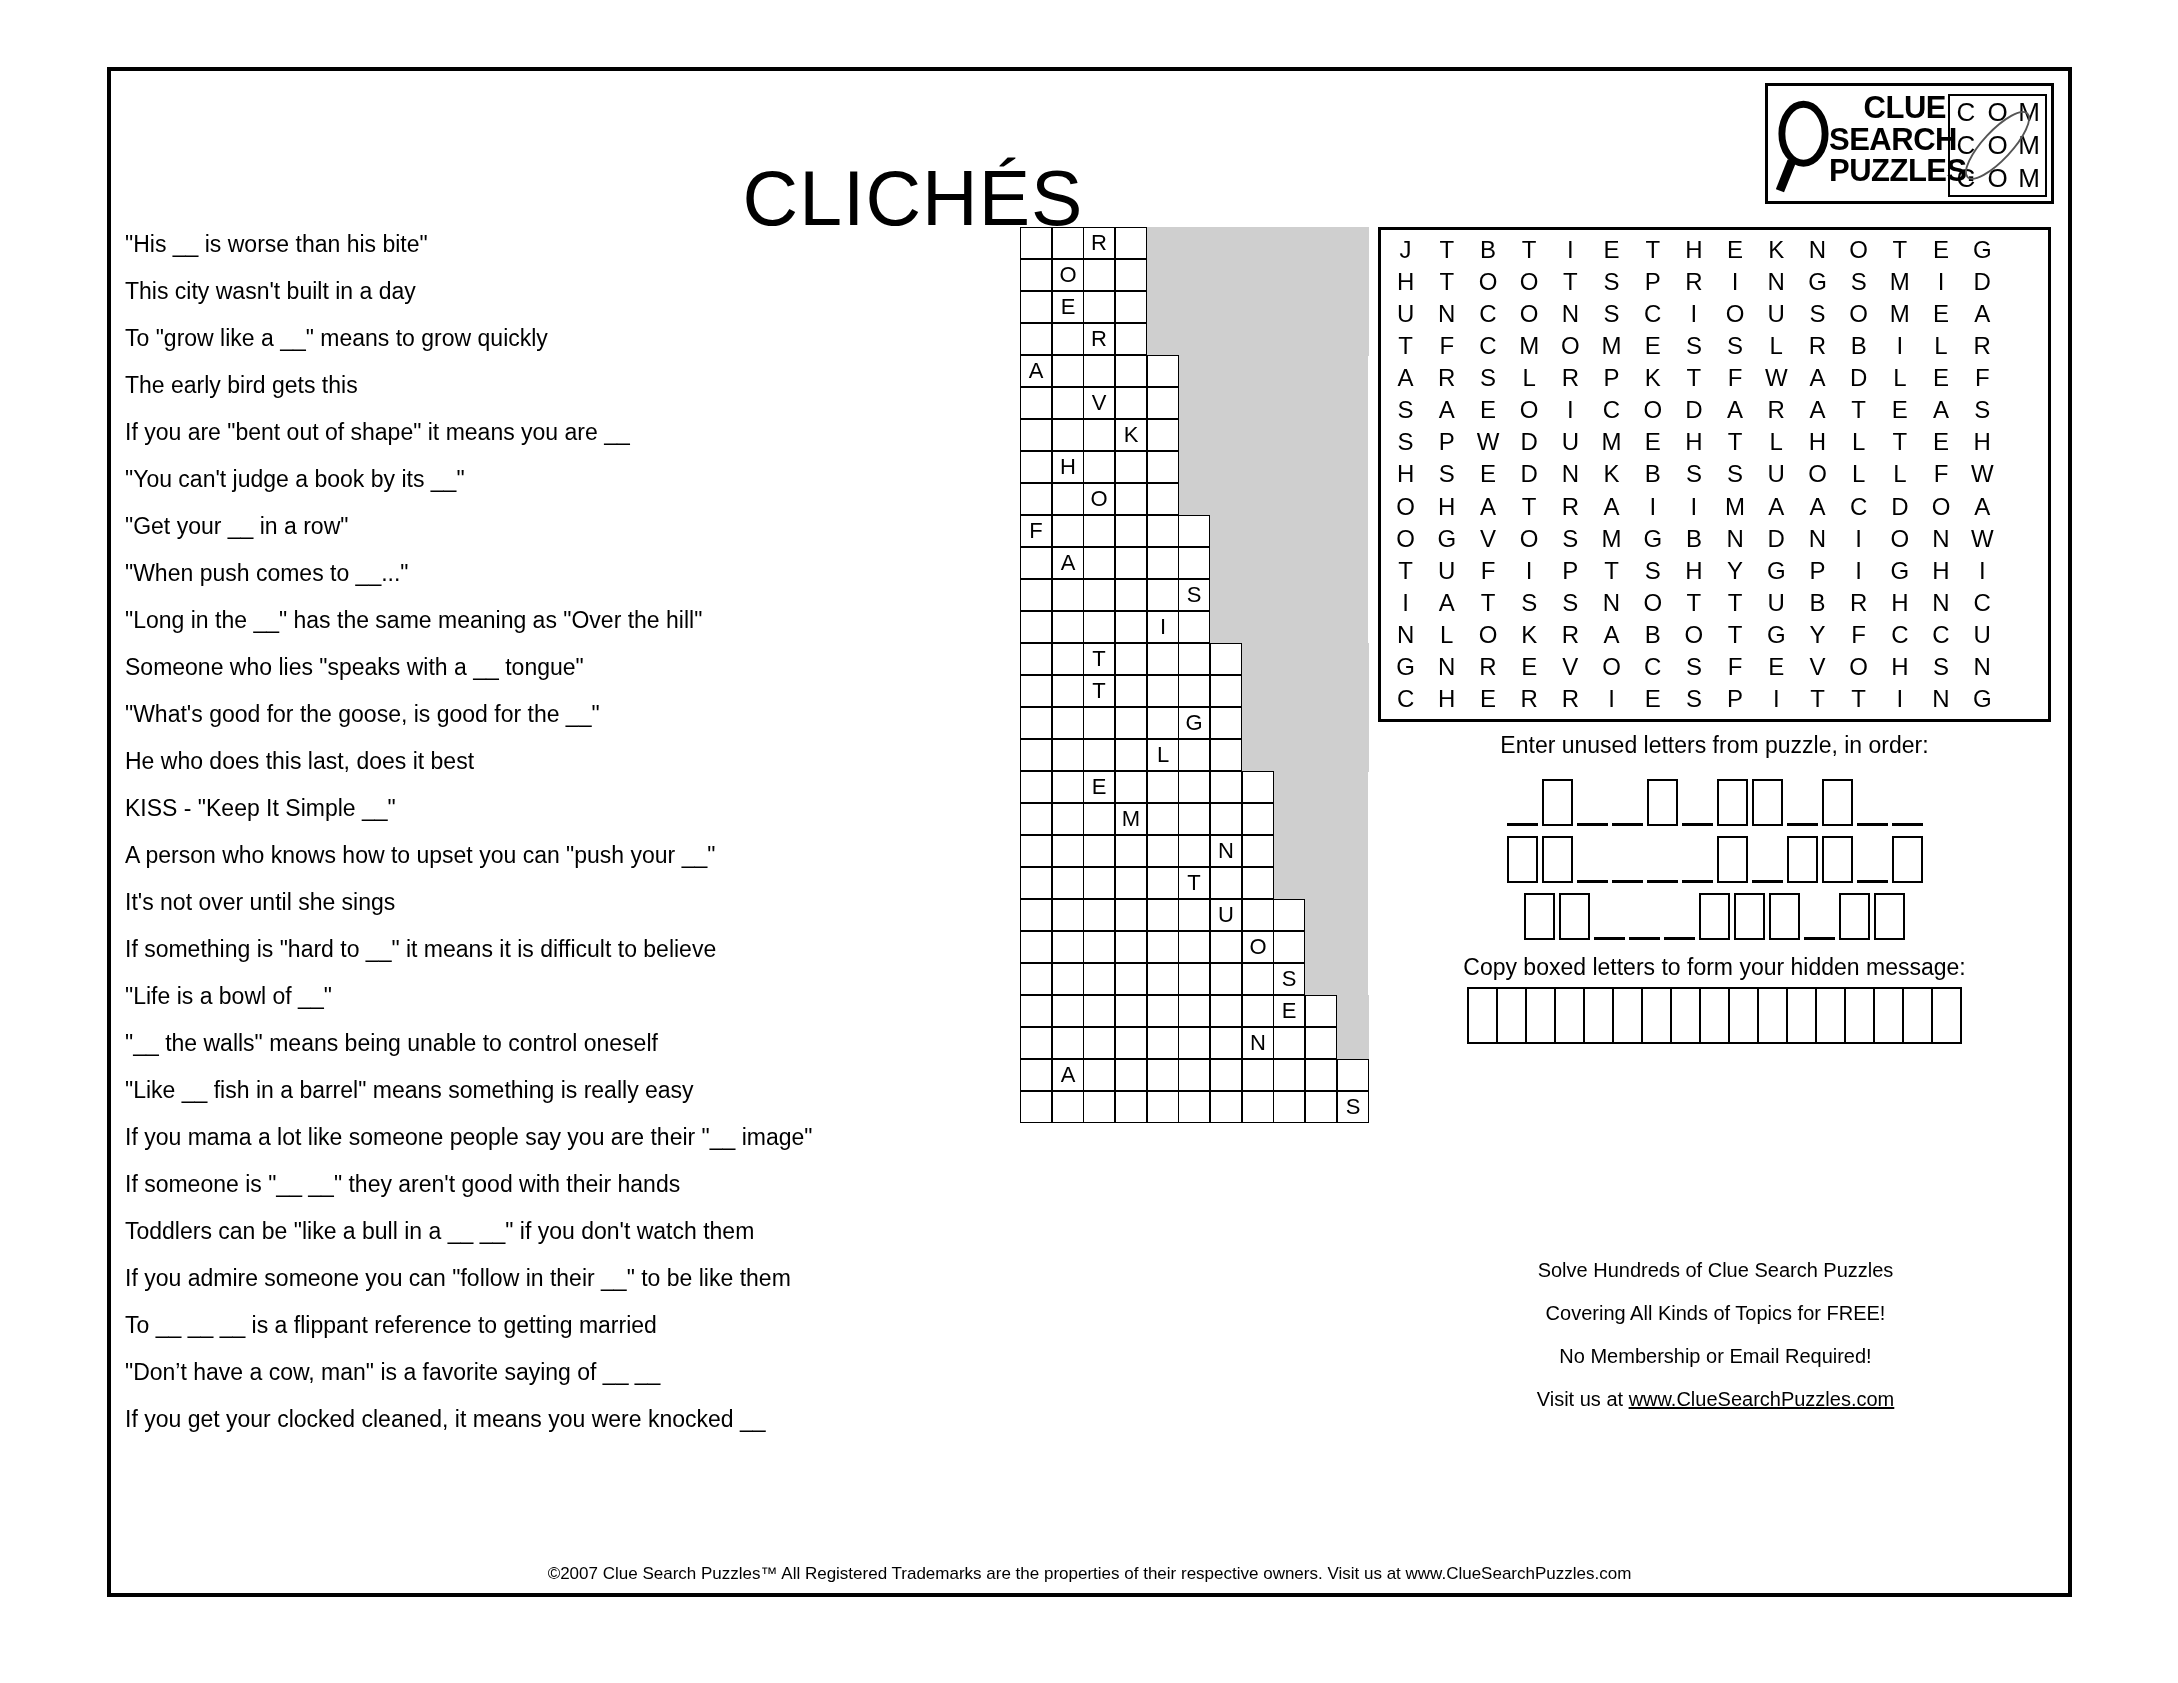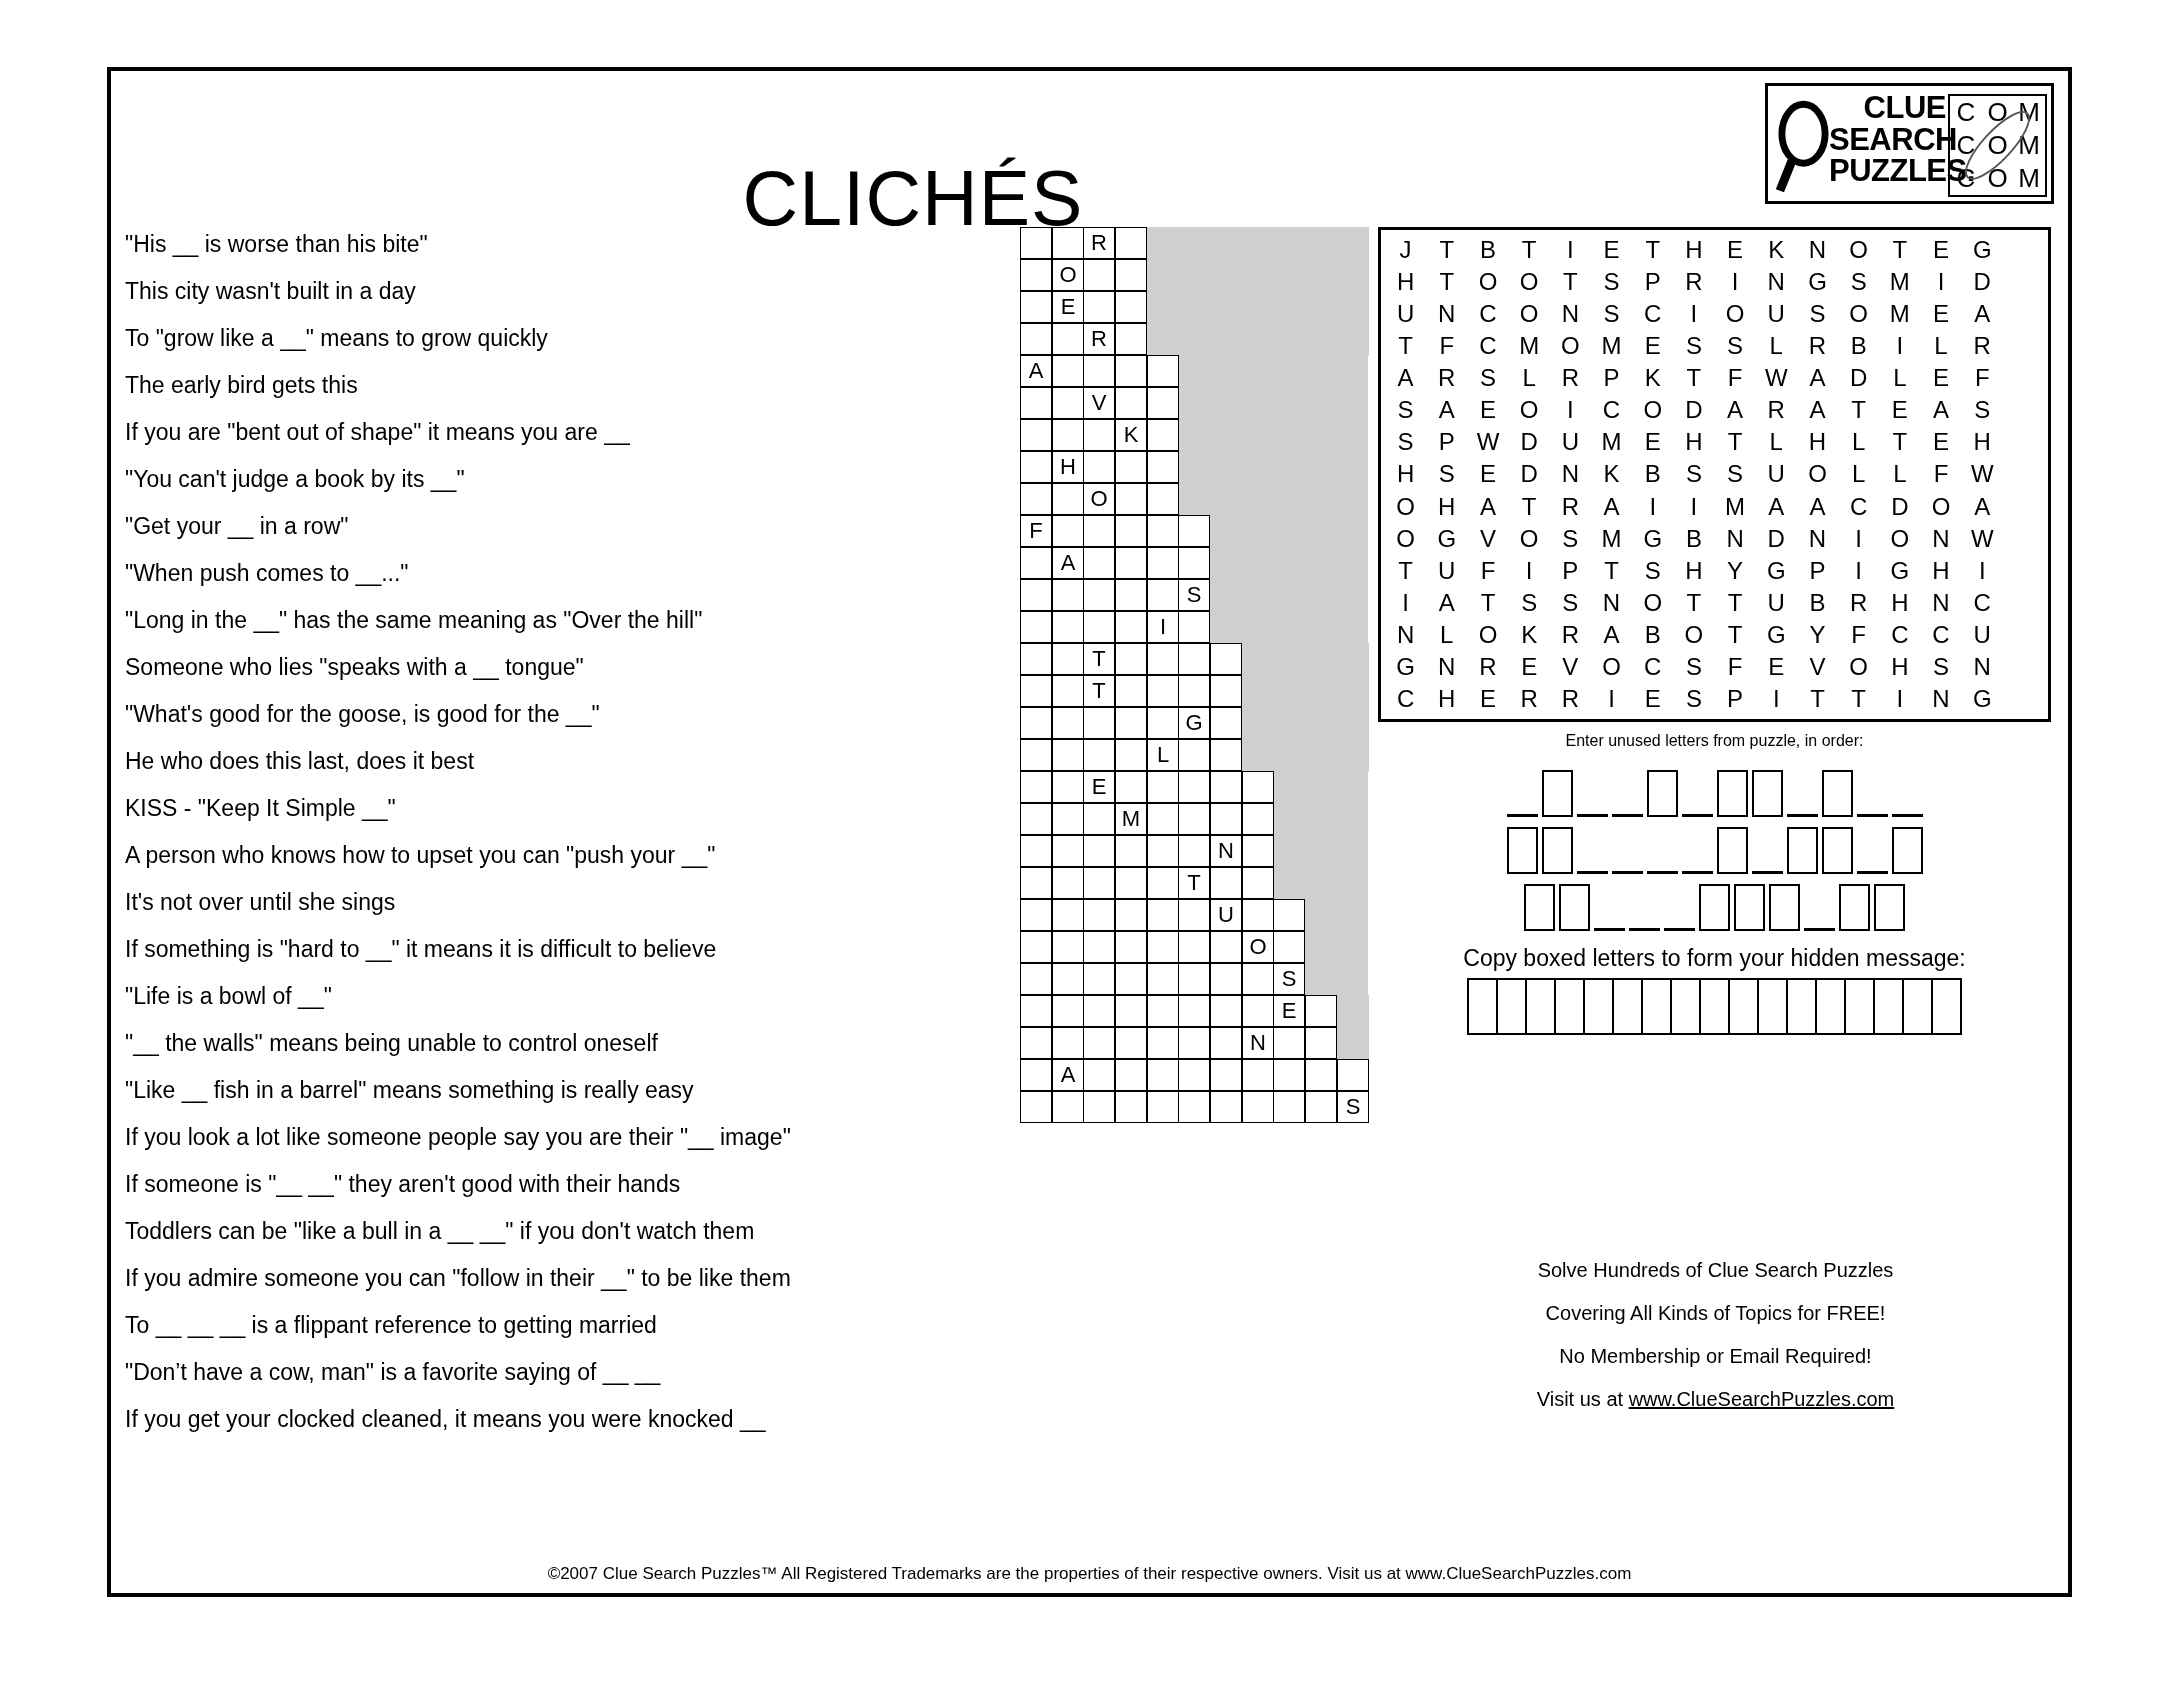--- a/index.html
+++ b/index.html
@@ -41,21 +41,21 @@
   
   .ws{position:absolute;left:1267px;top:156px;width:673px;height:495px;
       border:3px solid #000;box-sizing:border-box;background:#fff;}
   .wsgrid{position:absolute;inset:4px;display:grid;
           grid-template-columns:repeat(16,1fr);grid-template-rows:repeat(15,1fr);}
   .wsgrid span{display:flex;align-items:center;justify-content:center;
                font-size:24px;}
 
   
   .ansarea{position:absolute;left:1267px;top:661px;width:673px;}
-  .anshead{text-align:center;font-size:16px;margin:0 0 10px 0;}
+  .anshead{text-align:center;font-size:23px;margin:0 0 10px 0;}
   .ansline{display:flex;align-items:flex-end;justify-content:center;
            height:57px;gap:4px;}
   .abox{width:31px;height:47px;border:2px solid #000;box-sizing:border-box;}
   .ablank{width:31px;height:47px;border-bottom:3px solid #000;box-sizing:border-box;}
   .msghead{text-align:center;font-size:23px;margin:14px 0 6px 0;}
   .msgrow{display:flex;justify-content:center;}
   .msgrow div{width:31px;height:57px;border:2px solid #000;
               margin-left:-2px;box-sizing:border-box;}
   .msgrow div:first-child{margin-left:0;}
 
@@ -114,21 +114,21 @@
       <div class="clue">Someone who lies "speaks with a __ tongue"</div>
       <div class="clue">"What's good for the goose, is good for the __"</div>
       <div class="clue">He who does this last, does it best</div>
       <div class="clue">KISS - "Keep It Simple __"</div>
       <div class="clue">A person who knows how to upset you can "push your __"</div>
       <div class="clue">It's not over until she sings</div>
       <div class="clue">If something is "hard to __" it means it is difficult to believe</div>
       <div class="clue">"Life is a bowl of __"</div>
       <div class="clue">"__ the walls" means being unable to control oneself</div>
       <div class="clue">"Like __ fish in a barrel" means something is really easy</div>
-      <div class="clue">If you look a lot like someone people say you are their "__ image"</div>
+      <div class="clue">If you mama a lot like someone people say you are their "__ image"</div>
       <div class="clue">If someone is "__ __" they aren't good with their hands</div>
       <div class="clue">Toddlers can be "like a bull in a __ __" if you don't watch them</div>
       <div class="clue">If you admire someone you can "follow in their __" to be like them</div>
       <div class="clue">To __ __ __ is a flippant reference to getting married</div>
       <div class="clue">"Don’t have a cow, man" is a favorite saying of __ __</div>
       <div class="clue">If you get your clocked cleaned, it means you were knocked __</div>
     </div>
 
   <div class="cw">
       <div class="cwrow">

